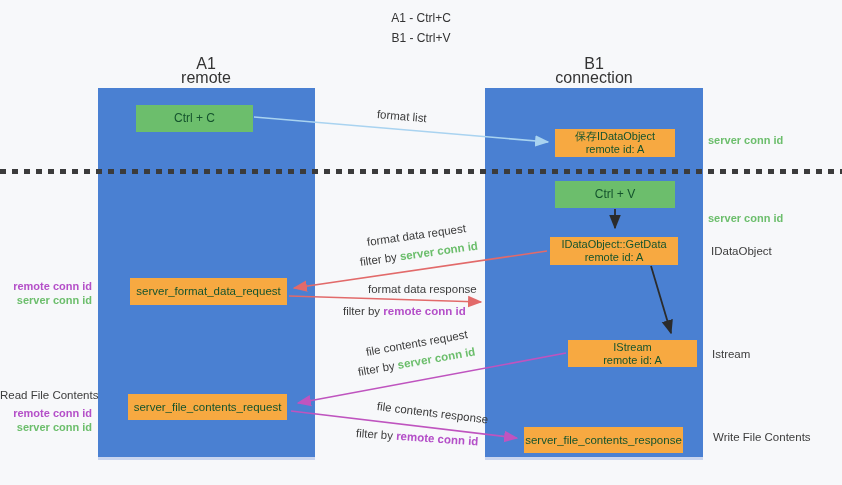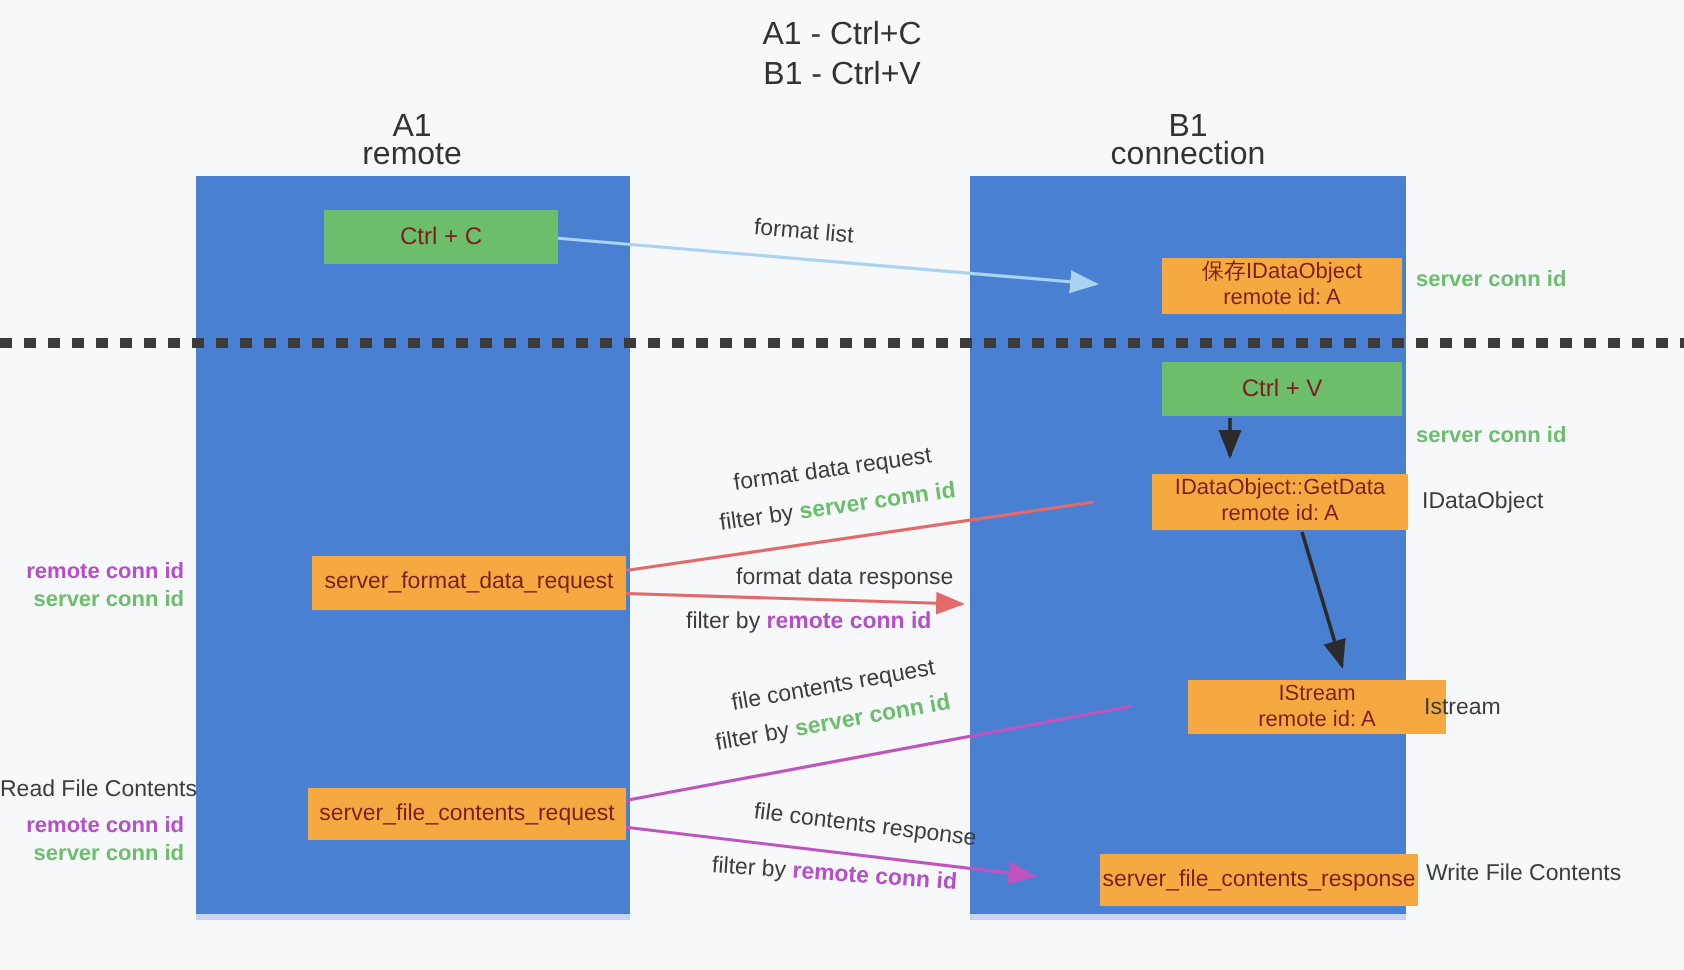--- a/index.html
+++ b/index.html
@@ -6,37 +6,37 @@
     --bg:#f7f8fa; --blue:#4a80d2; --green:#6cbe6c; --orange:#f7a941;
     --red:#e26a6a; --magenta:#bf54bf; --lightblue:#a9d3f0;
     --ink:#3c3c3c; --purpletext:#b44fc8; --greentext:#6cbe6c;
   }
   *{margin:0;padding:0;box-sizing:border-box;}
   html,body{background:var(--bg);}
   body{font-family:"Liberation Sans","DejaVu Sans",sans-serif;color:var(--ink);}
   .canvas{position:relative;width:842px;height:485px;background:var(--bg);overflow:hidden;}
 
   .title{position:absolute;left:0;top:8px;width:842px;text-align:center;
-         font-size:16px;line-height:20px;color:#333;}
+         font-size:12px;line-height:20px;color:#333;}
   .col-header{position:absolute;text-align:center;font-size:16px;line-height:14px;color:#333;}
   .col-header.a1{left:126px;top:57px;width:160px;}
   .col-header.b1{left:514px;top:57px;width:160px;}
 
   .column{position:absolute;top:88px;height:372px;background:var(--blue);
           border-bottom:3px solid #c9d5ef;}
   .column.a1{left:98px;width:217px;}
   .column.b1{left:485px;width:218px;}
 
   .divider{position:absolute;left:0;top:169px;width:842px;height:5px;
     background:repeating-linear-gradient(to right,#3b3b3b 0 6px,transparent 6px 12px);z-index:3;}
 
   svg.arrows{position:absolute;left:0;top:0;width:842px;height:485px;z-index:4;}
 
   .node{position:absolute;display:flex;flex-direction:column;align-items:center;
-        justify-content:center;color:#7f1d1d;text-align:right;z-index:5;line-height:13px;margin-left:26px;}
+        justify-content:center;color:#14532d;text-align:right;z-index:5;line-height:13px;}
   .node.green{background:var(--green);font-size:12px;}
   .node.orange{background:var(--orange);font-size:11.5px;}
   .node .l2{font-size:11px;}
 
   .flabel{position:absolute;z-index:6;font-size:11.5px;color:var(--ink);white-space:nowrap;
           transform-origin:left center;}
   .flabel .green-id{color:var(--greentext);font-weight:bold;}
   .flabel .purple-id{color:var(--purpletext);font-weight:bold;}
 
   .side{position:absolute;z-index:6;font-size:11.5px;color:var(--ink);white-space:nowrap;}

